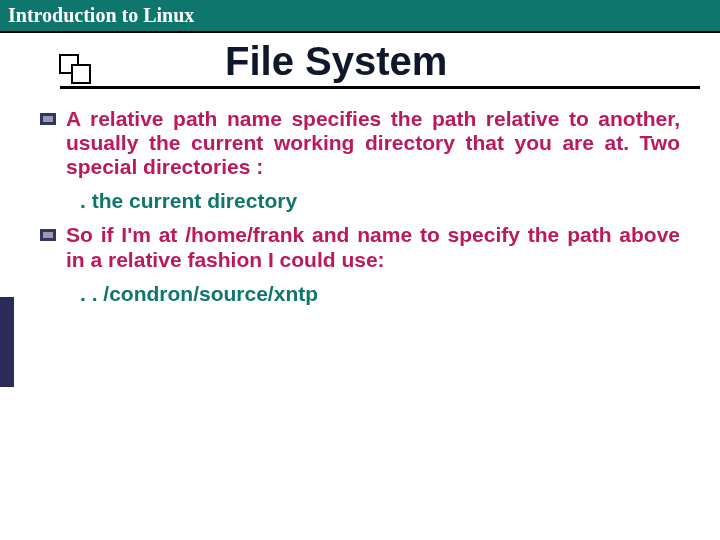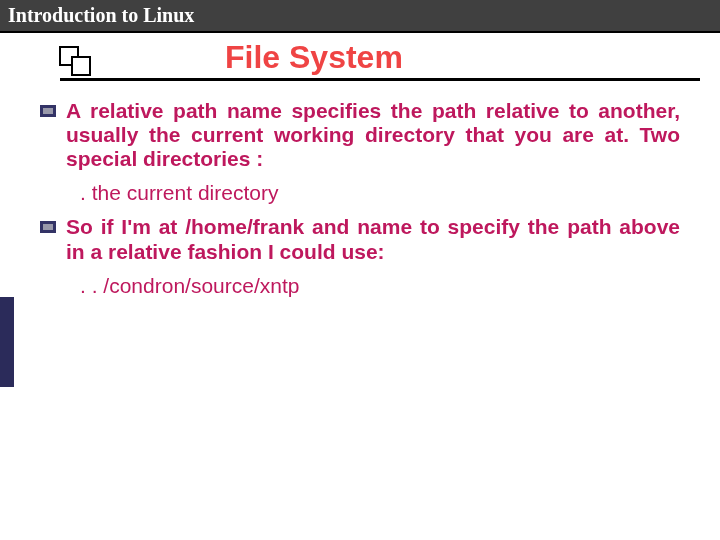--- a/index.html
+++ b/index.html
@@ -5,21 +5,21 @@
   * { margin: 0; padding: 0; box-sizing: border-box; }
   body {
     width: 720px;
     height: 540px;
     background: #fff;
     font-family: Arial, Helvetica, sans-serif;
     position: relative;
     overflow: hidden;
   }
   .header-bar {
-    background: #404040;
+    background: #0f766e;
     color: #fff;
     font-family: "Times New Roman", serif;
     font-weight: bold;
     font-size: 20px;
     padding: 4px 8px;
     border-bottom: 2px solid #000;
   }
   .title-row {
     display: flex;
     align-items: flex-end;
@@ -45,23 +45,23 @@
     top: 0; left: 0;
   }
   .box-front {
     position: absolute;
     width: 20px; height: 20px;
     border: 2px solid #000;
     background: #fff;
     top: 10px; left: 12px;
   }
   .title-text {
-    font-size: 32px;
+    font-size: 40px;
     font-weight: bold;
-    color: #ef4444;
+    color: #0f172a;
     padding-left: 130px;
   }
   .title-rule {
     border: none;
     border-top: 3px solid #000;
     margin-left: 60px;
     margin-right: 20px;
     margin-top: 2px;
   }
   .content {
@@ -81,22 +81,22 @@
   .bullet-text {
     font-size: 21px;
     font-weight: bold;
     color: #be185d;
     line-height: 1.15;
     text-align: justify;
   }
   .sub-item {
     margin-left: 40px;
     font-size: 21px;
-    font-weight: normal;
-    color: #be185d;
+    font-weight: bold;
+    color: #0f766e;
     margin-bottom: 10px;
   }
   .sidebar-band {
     position: absolute;
     left: 0;
     top: 297px;
     width: 14px;
     height: 90px;
     background: #2b2b5a;
   }

